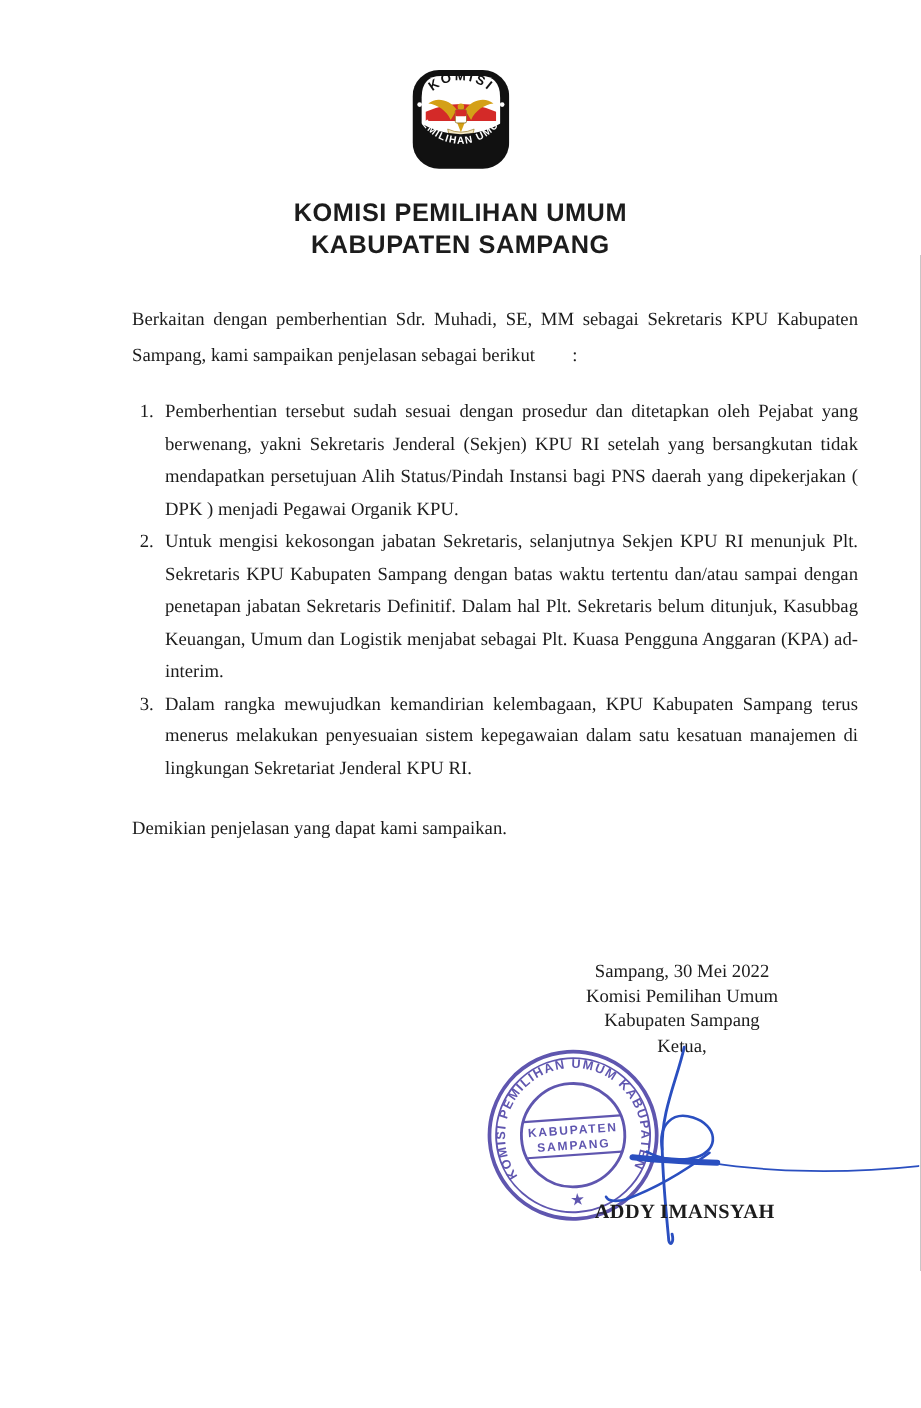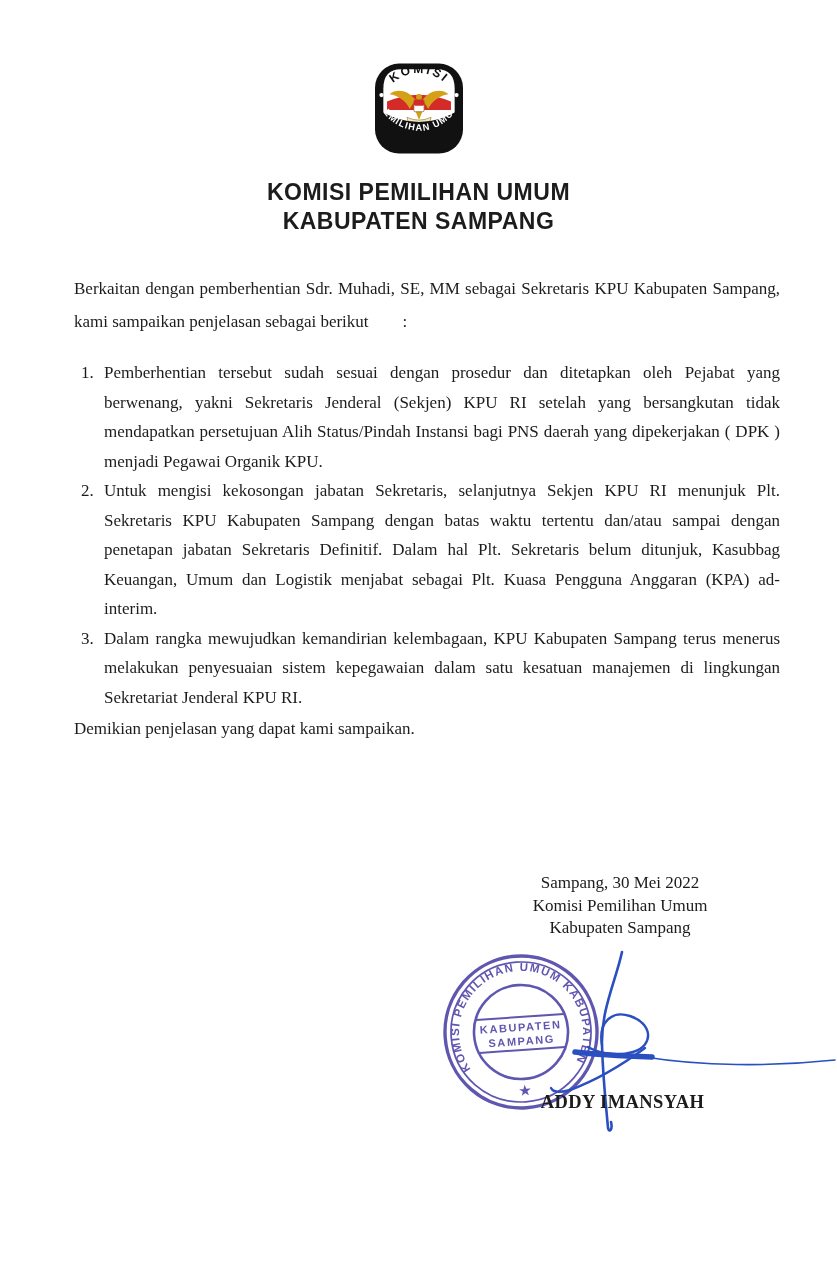--- a/index.html
+++ b/index.html
@@ -12,28 +12,28 @@
   .logo-wrap { text-align:center; padding-top:60px; }
   .header { text-align:center; margin-top:16px;
     font-family:"Liberation Sans", sans-serif; font-weight:bold;
     font-size:23px; line-height:29px; letter-spacing:0.5px; }
   .release-title { text-align:center; margin-top:30px; }
   .release-title span {
     display:inline-block; font-weight:bold; font-size:20px;
     letter-spacing:1px; white-space:pre;
     border-bottom:2.5px solid var(--text-color,#1c1c1c); padding-bottom:1px; }
   .release-number { text-align:center; margin-top:7px; font-size:17.5px; letter-spacing:0.3px; }
-  .doc-body { padding:0 57px 0 74px; }
+  .doc-body { padding:0 57px 0 120px; }
   .intro { margin-top:36px; font-size:17px; line-height:33px;
     text-align:justify; white-space:pre-wrap; }
   .num-list { margin-top:20px; list-style:none; }
   .num-list li { position:relative; margin-left:7px; padding-left:23px;
     font-size:17px; line-height:29.5px; text-align:justify; }
   .num-list li .num { position:absolute; left:0; top:0; }
-  .closing { font-size:17px; line-height:33px; }
+  .closing { margin-top:23px; font-size:17px; line-height:33px; }
   .sign-text { position:absolute; left:460px; top:872px; width:320px;
     text-align:center; font-size:17px; line-height:22.5px; }
   .stamp-svg { position:absolute; left:441px; top:952px; opacity:0.88; }
   .stamp-svg .ring { fill:none; stroke:var(--stamp-color,#4a3fa5); }
   .stamp-svg text { fill:var(--stamp-color,#4a3fa5);
     font-family:"Liberation Sans", sans-serif; font-weight:bold; }
   .ink-svg { position:absolute; left:440px; top:938px; }
   .ink-svg path { fill:none; stroke:var(--ink-color,#2a4fc0); stroke-linecap:round; }
   .sign-name { position:absolute; left:520px; top:1092px; width:205px;
     text-align:center; font-weight:bold; font-size:18.5px; letter-spacing:0.4px; }
@@ -104,20 +104,21 @@
       </li>
     </ol>
 
     <p class="closing">Demikian penjelasan yang dapat kami sampaikan.</p>
   </div>
 
   <div class="sign-text">
     <div>Sampang, 30 Mei 2022</div>
     <div>Komisi Pemilihan Umum</div>
     <div>Kabupaten Sampang</div>
+    <div>Ketua,</div>
   </div>
 
   <svg class="stamp-svg" width="160" height="160" viewBox="-80 -80 160 160">
     <g transform="rotate(-4)">
       <circle class="ring" r="76" stroke-width="3.4"></circle>
       <circle class="ring" r="70" stroke-width="1.7"></circle>
       <circle class="ring" r="47" stroke-width="2.6"></circle>
       <defs>
         <path id="stamp-arc" d="M -53,33 A 62,62 0 1 1 53,33"></path>
       </defs>

